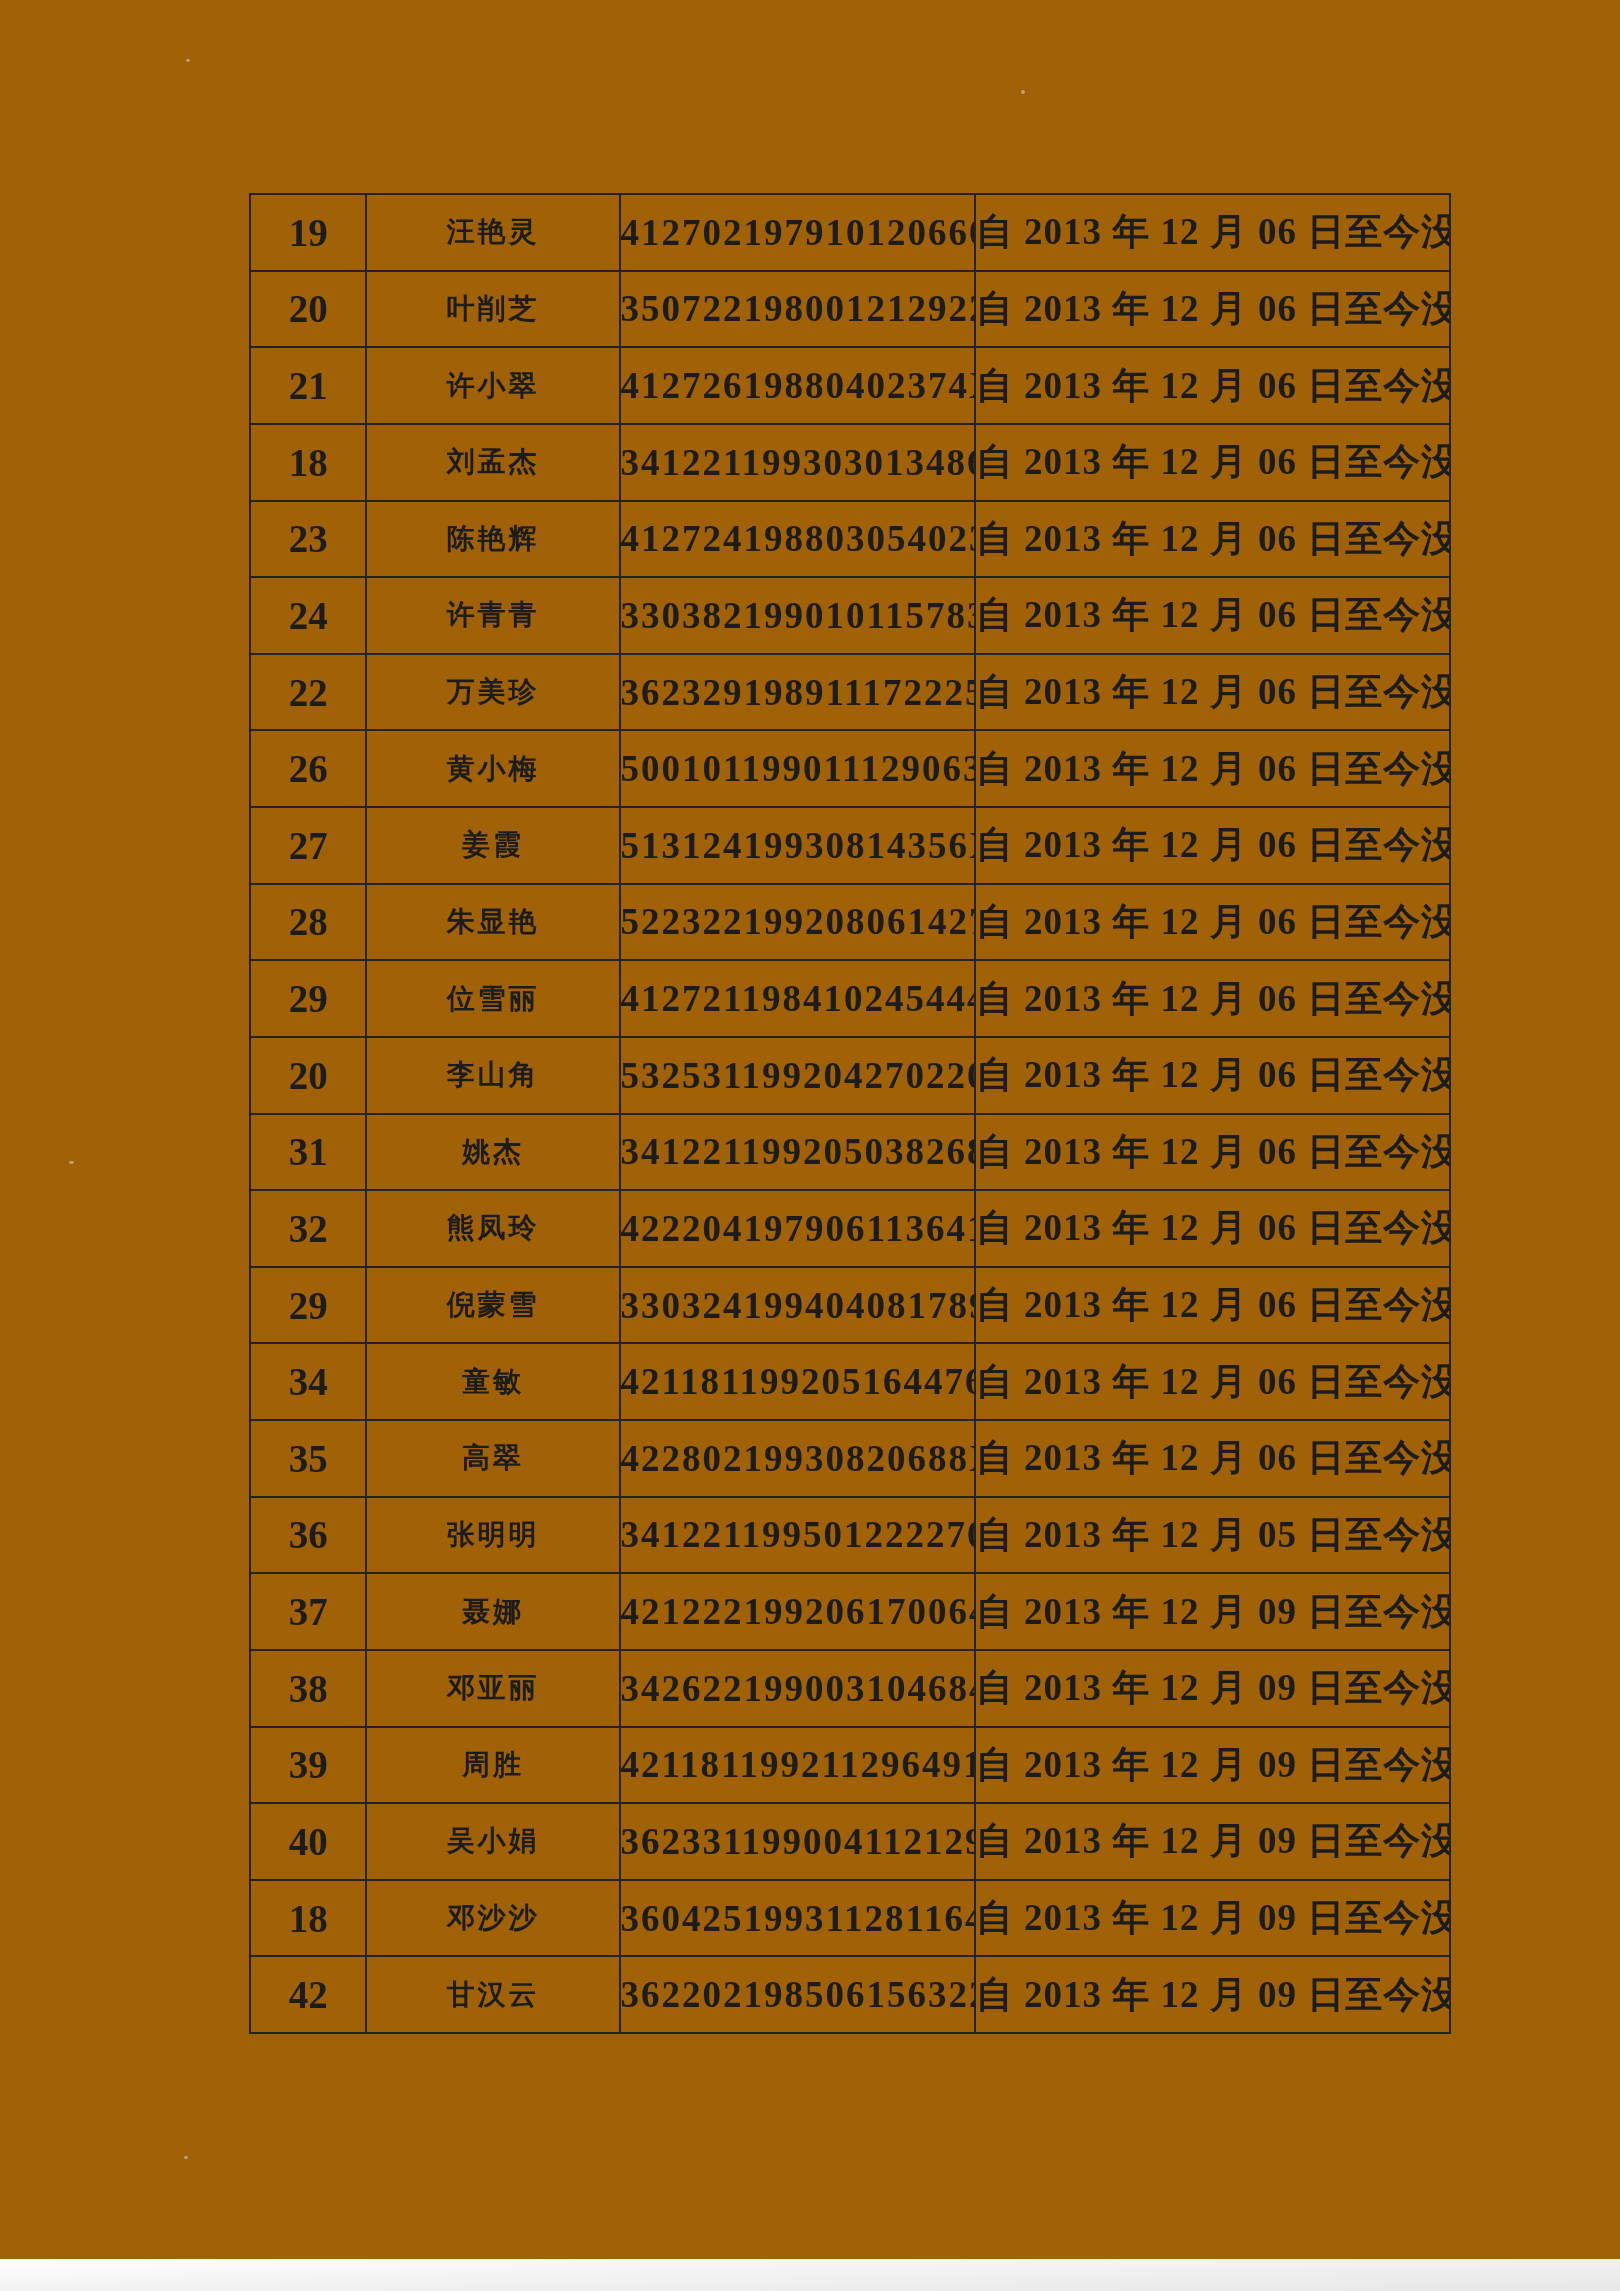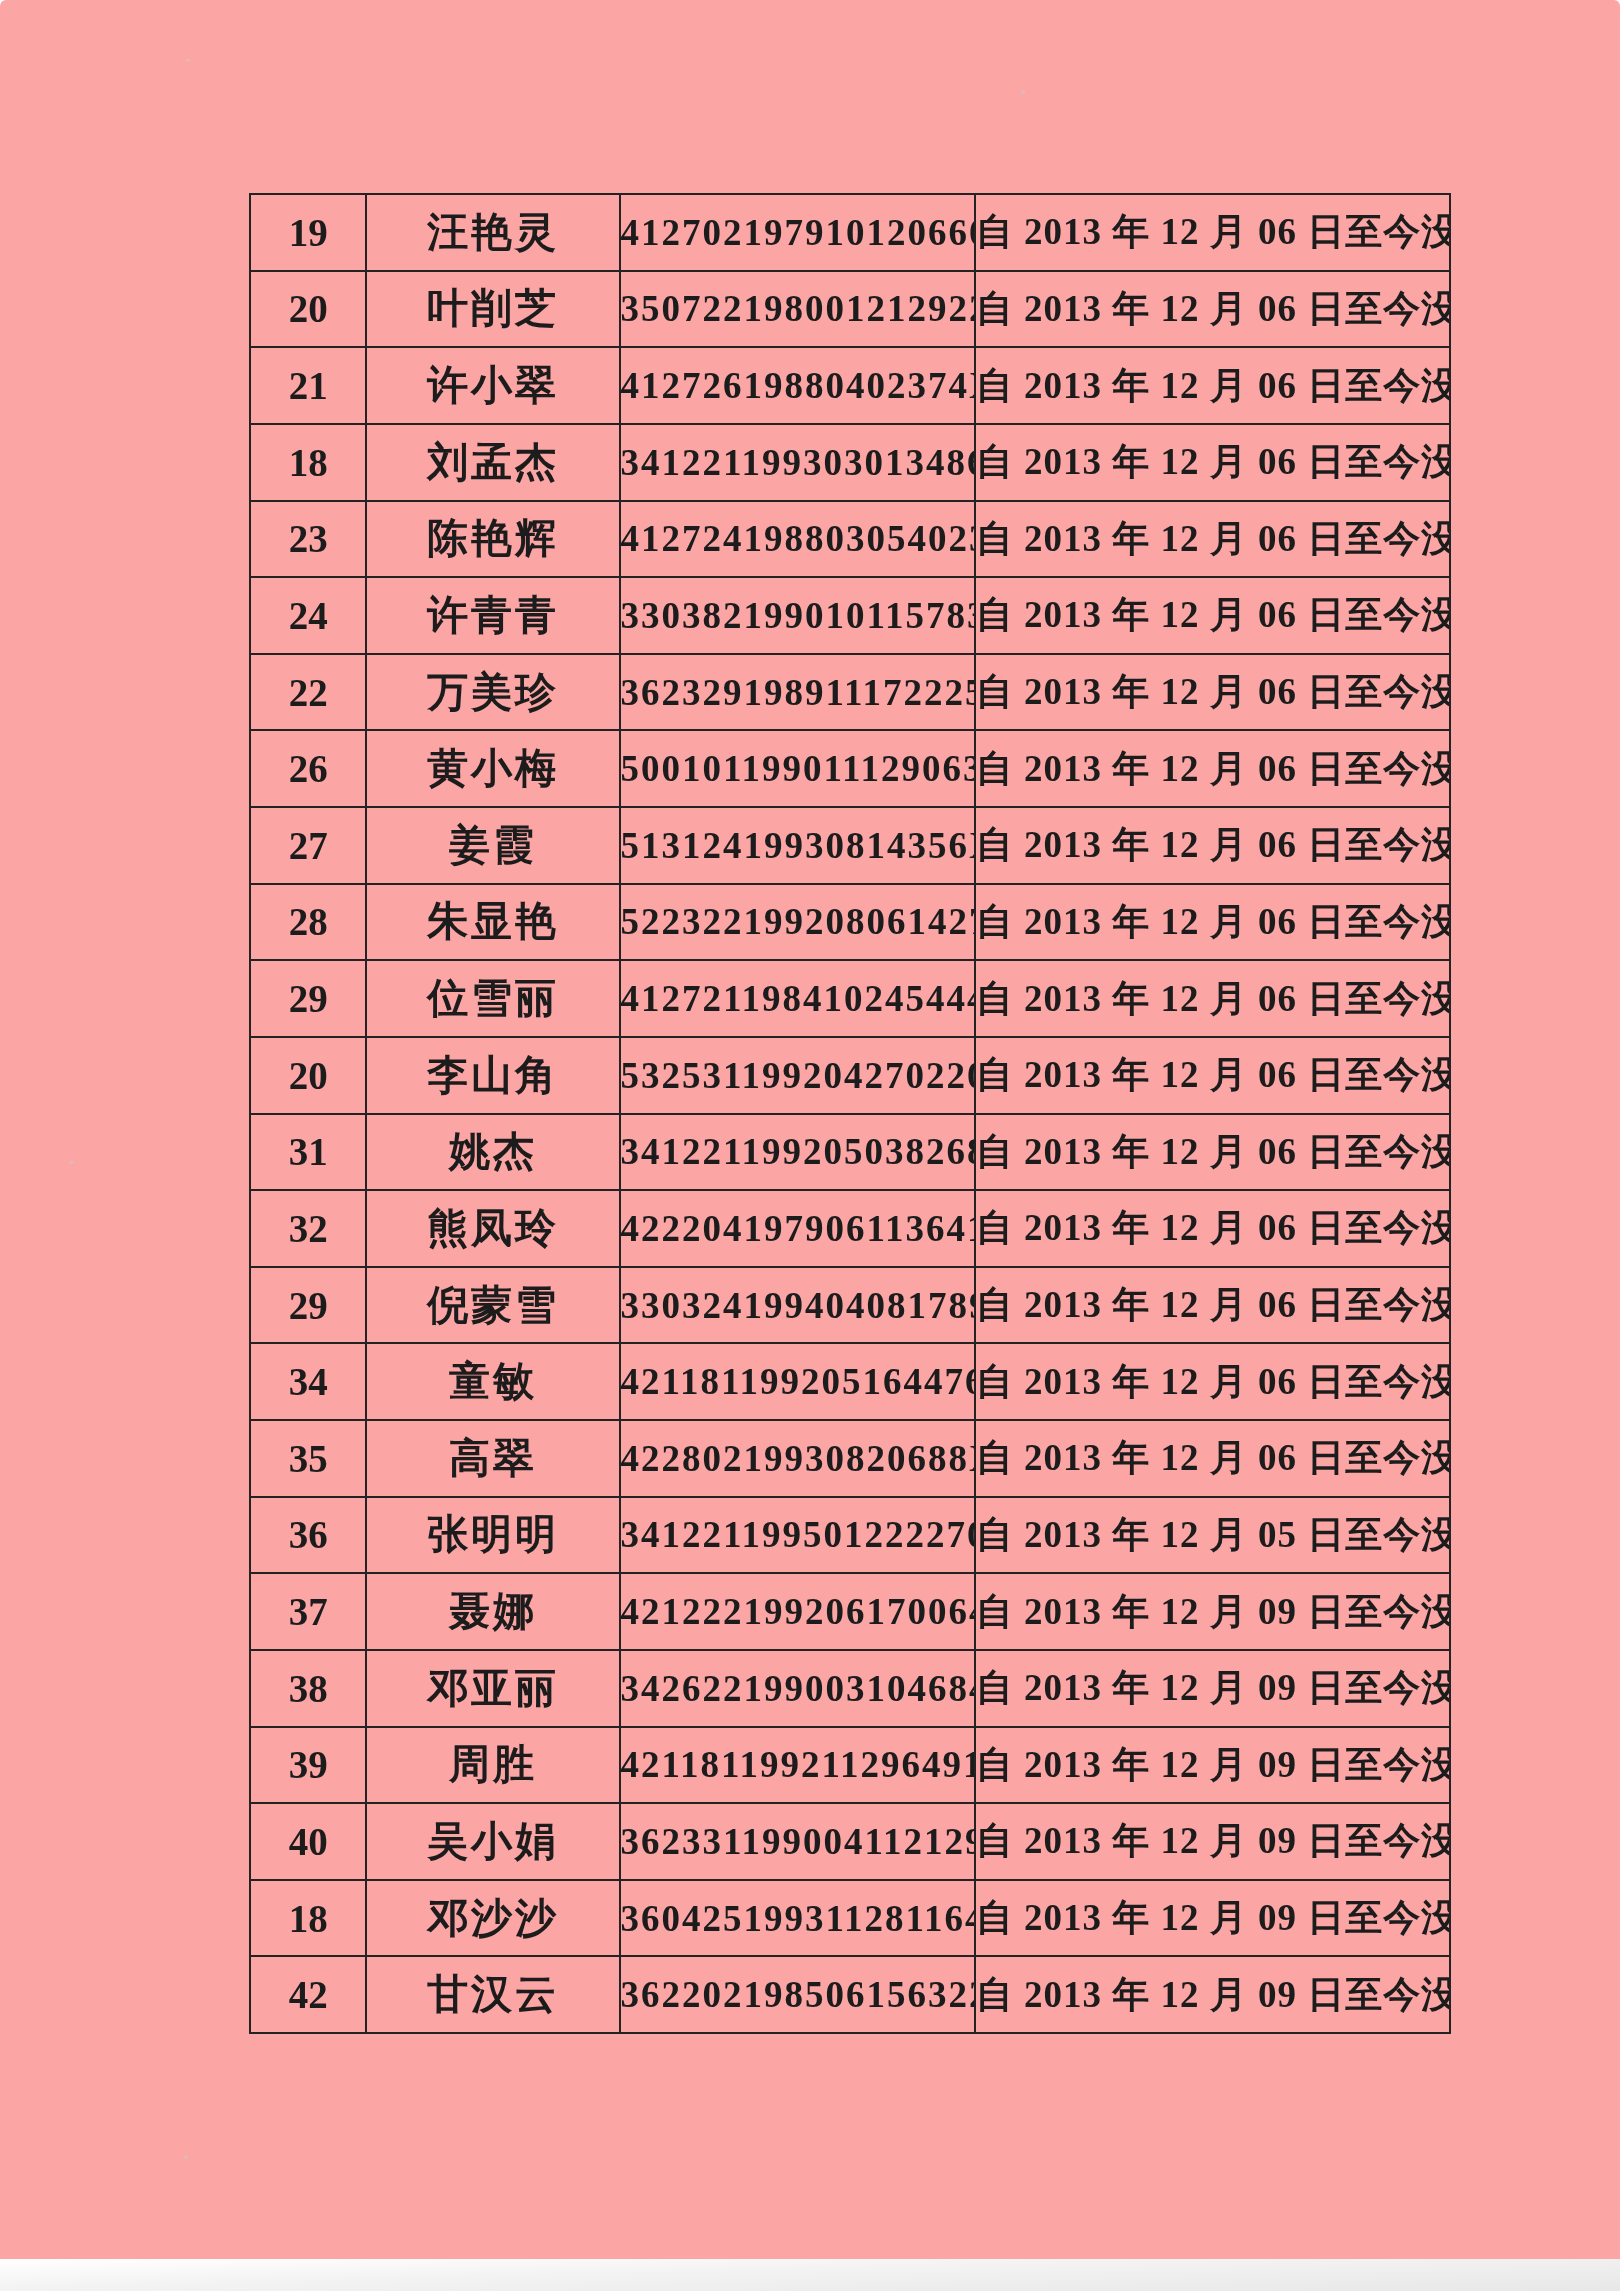--- a/index.html
+++ b/index.html
@@ -10,22 +10,21 @@
     height: 2292px;
     position: relative;
     font-family: "Liberation Serif", "DejaVu Serif", serif;
     overflow: hidden;
   }
   .page {
     position: absolute;
     left: 0; top: 0;
     width: 1620px;
     height: 2292px;
-    background: #fca5a5;
-    border-radius: 6px;
+    background: #a16207;
   }
   table.roster {
     position: absolute;
     left: 249px;
     top: 193px;
     width: 1202px;
     height: 1841px;
     border-collapse: collapse;
     table-layout: fixed;
     color: #1c1c1c;
@@ -38,21 +37,21 @@
   }
   table.roster td {
     text-align: center;
     vertical-align: middle;
     font-weight: bold;
     padding: 0;
     overflow: hidden;
     white-space: nowrap;
   }
   td.c-no     { font-size: 39px; }
-  td.c-name   { font-size: 41px; letter-spacing: 2.9px; }
+  td.c-name   { font-size: 28px; letter-spacing: 2.9px; }
   td.c-id     { font-size: 37px; letter-spacing: 2px; }
   td.c-status { font-size: 37px; letter-spacing: 1px; }
   
   .scan-shadow {
     position: absolute;
     left: 0;
     bottom: 0;
     width: 1620px;
     height: 33px;
     background: linear-gradient(178.6deg, #ffffff 0%, #f3f3f3 40%, #e7e7e8 100%);

